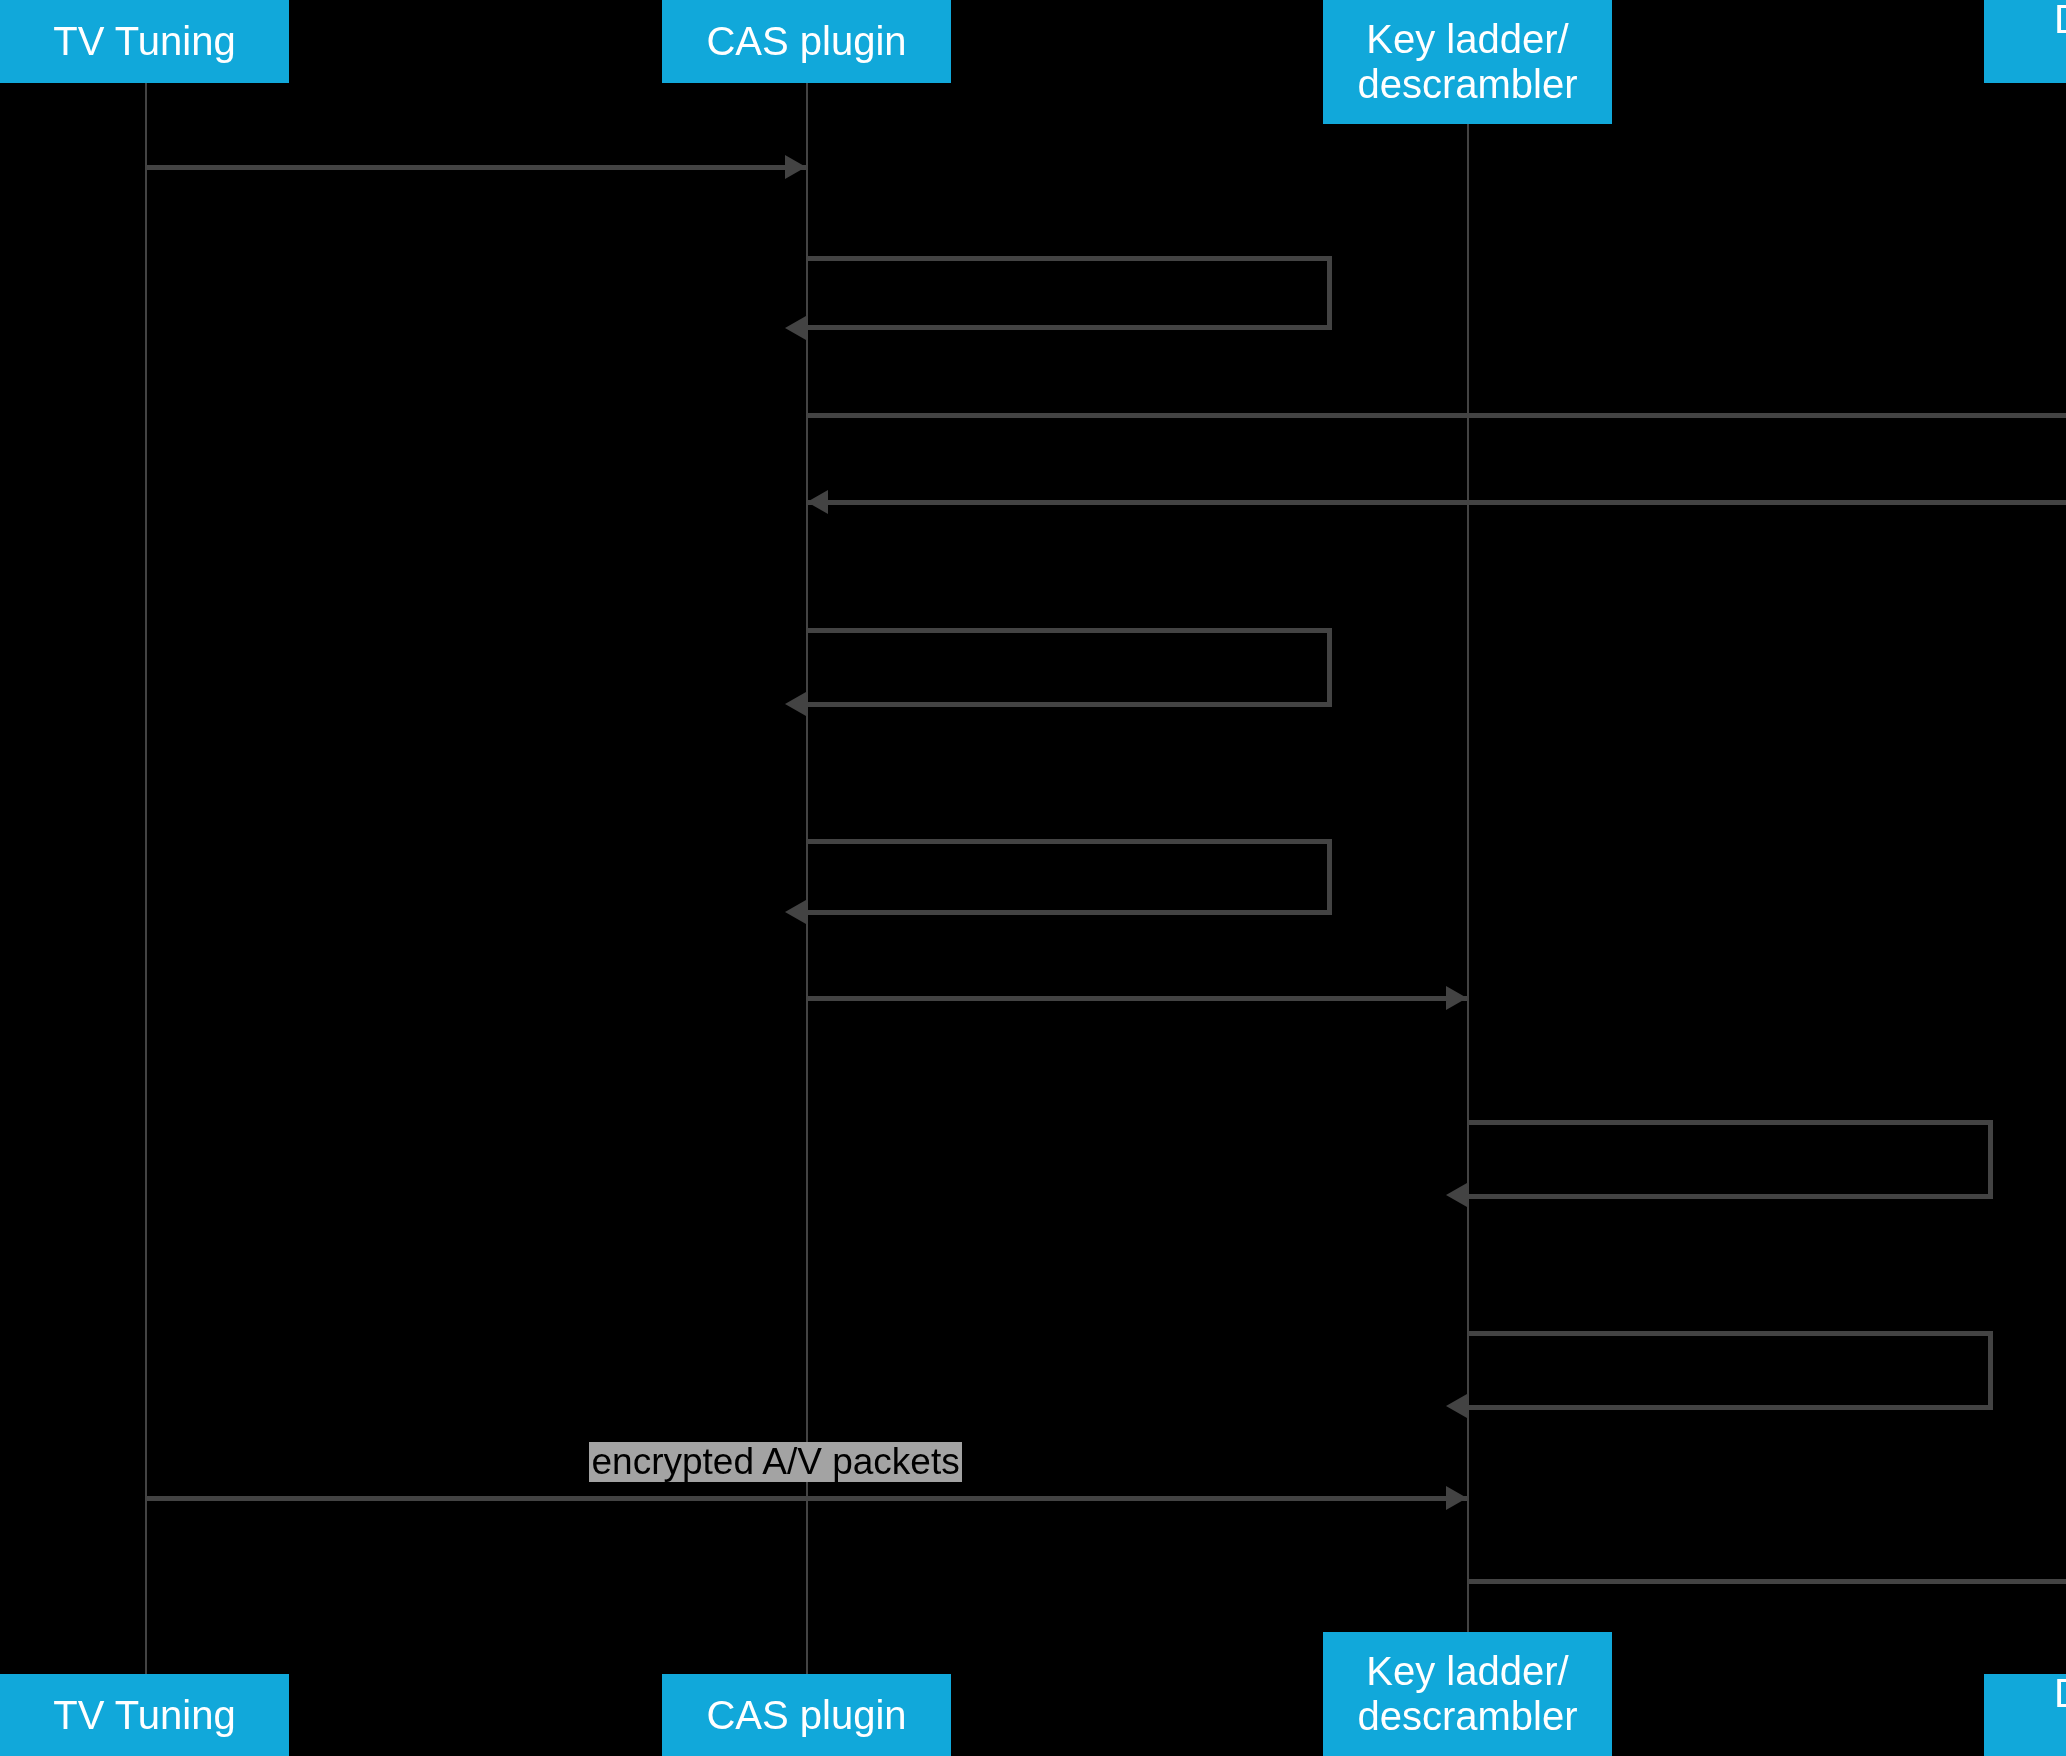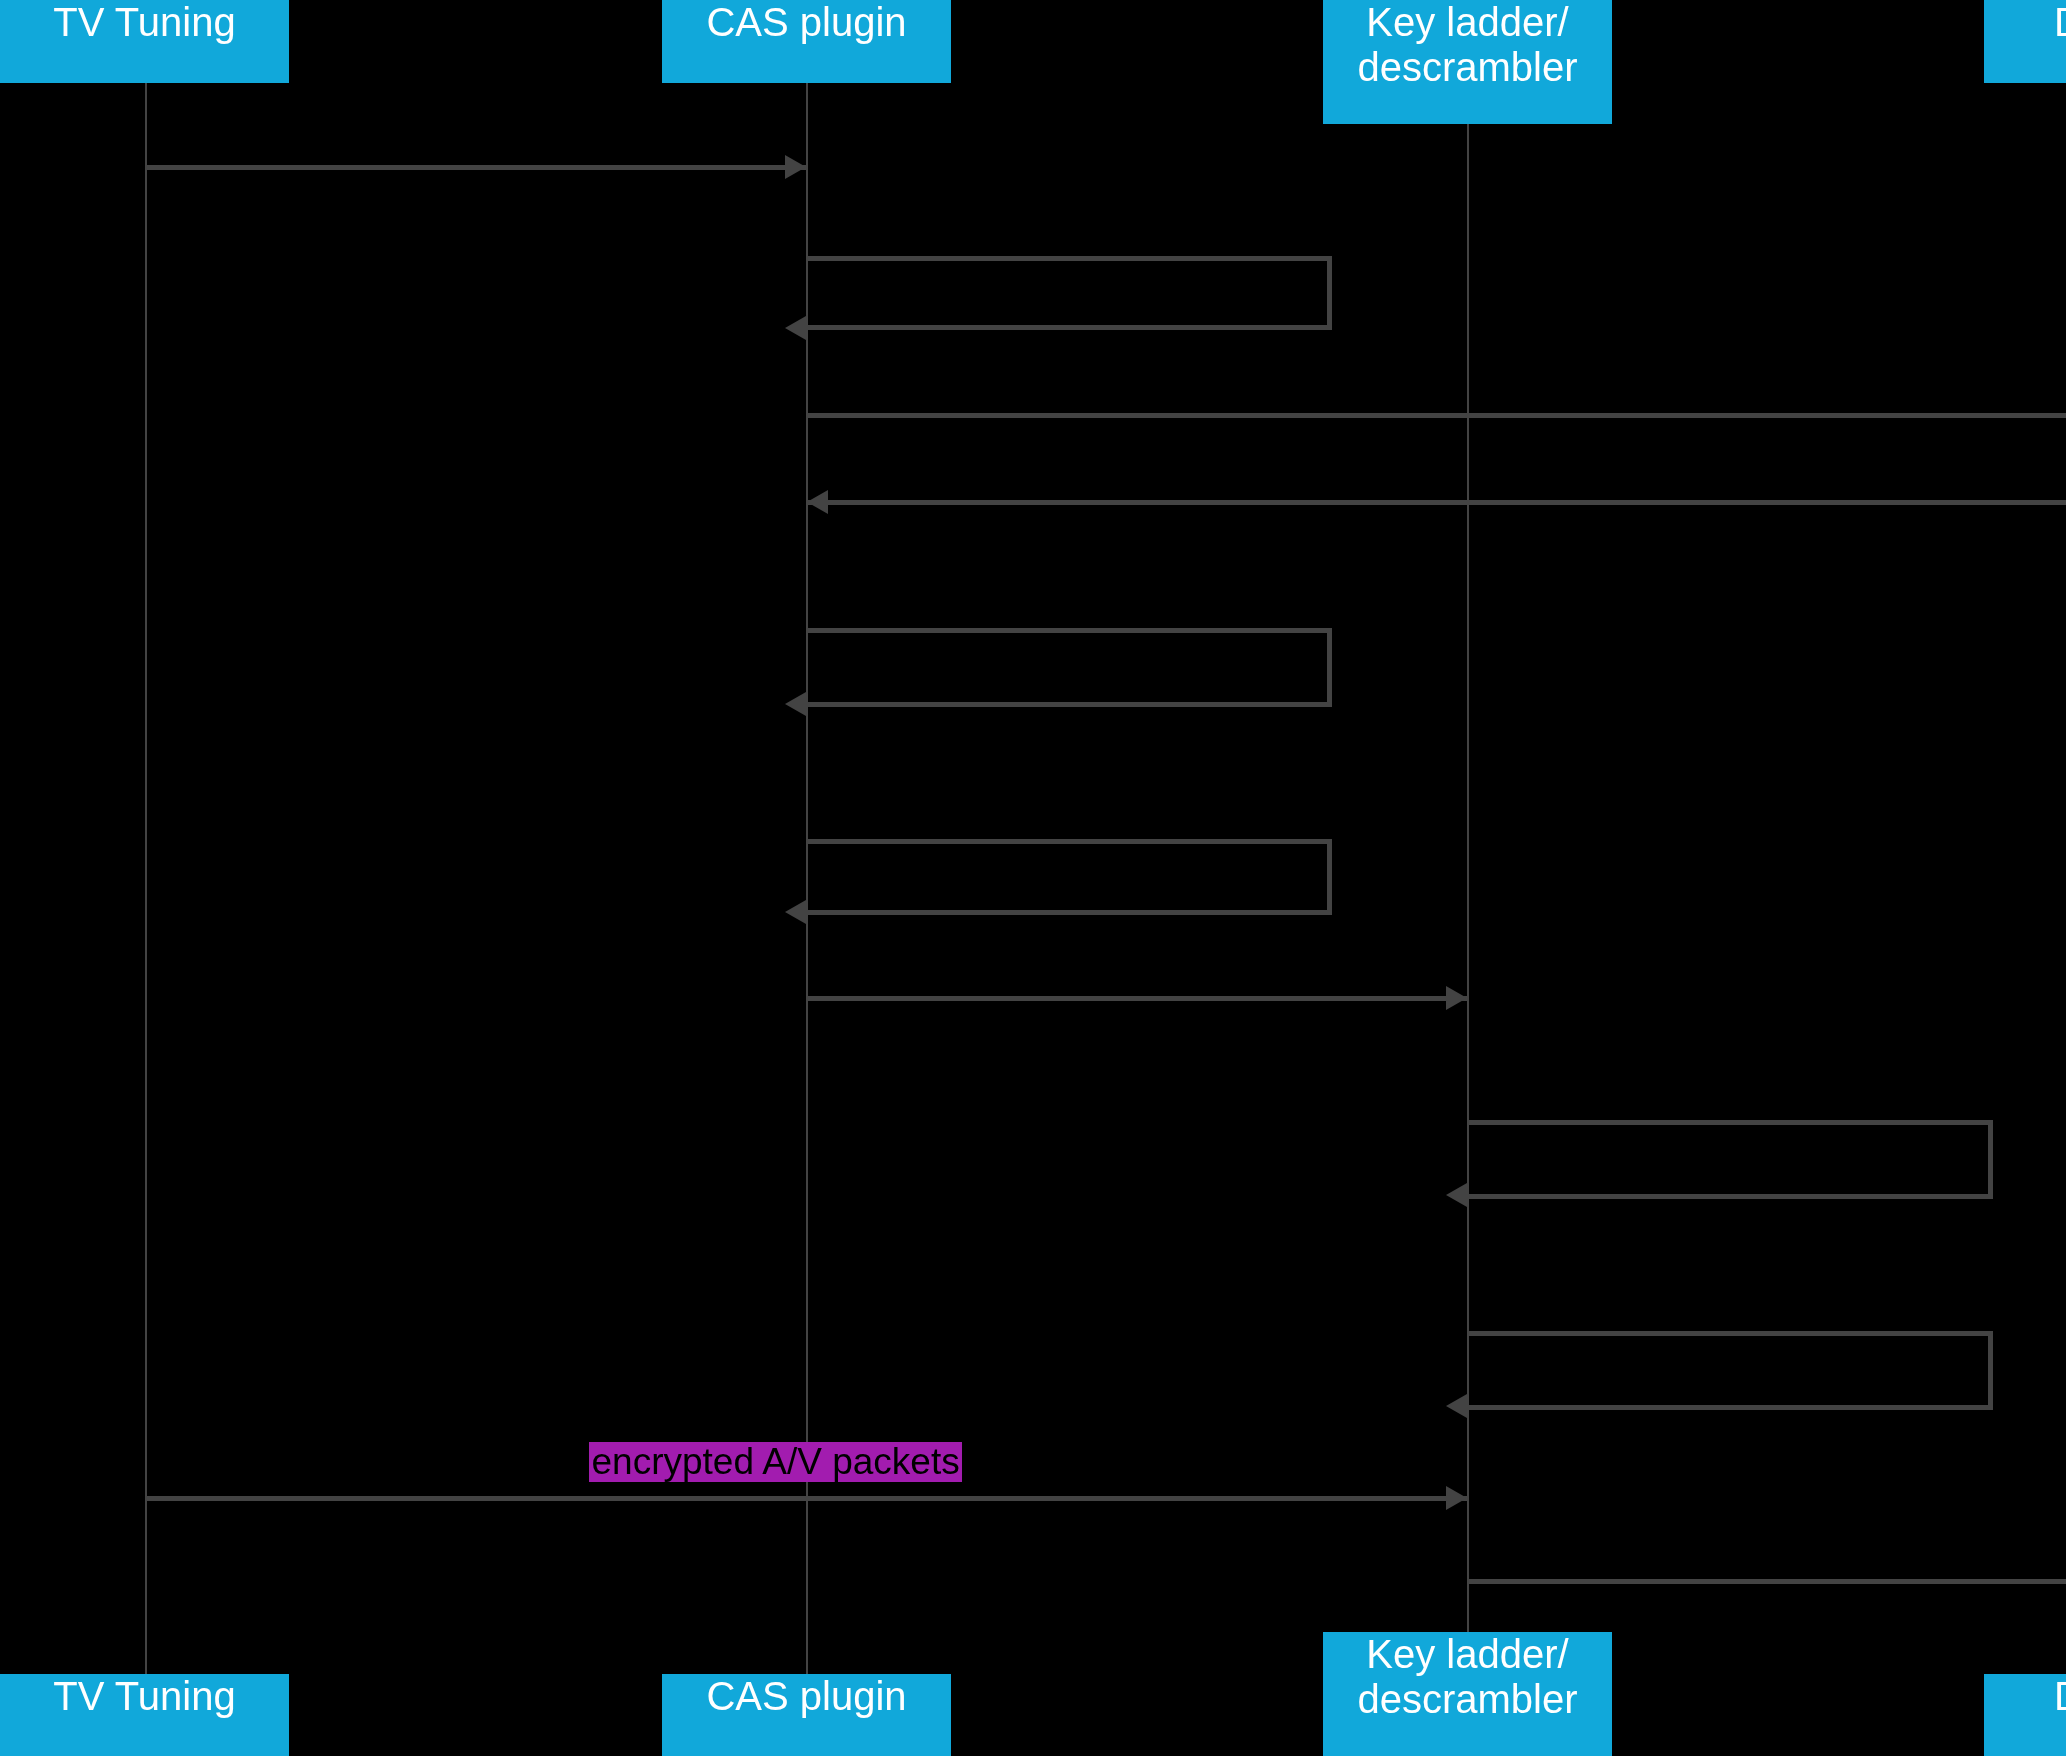--- a/index.html
+++ b/index.html
@@ -1,37 +1,37 @@
 <!DOCTYPE html>
 <html style="font-size:6.6px"><head>
 <meta charset="utf-8">
 <style>
   html,body{margin:0;padding:0;background:#000;}
   body{font-family:"Liberation Sans",sans-serif;}
   #stage{position:relative;width:2662px;height:1756px;background:#000;overflow:hidden;}
 
   .lifeline{position:absolute;width:2.1px;background:#434343;}
   .actor-box{position:absolute;background:#11a8da;color:#ffffff;
-    display:flex;justify-content:center;text-align:center;
+    display:flex;align-items:center;justify-content:center;text-align:center;
     font-size:40px;line-height:1.12;font-weight:400;letter-spacing:0px;}
   .actor-box span{display:block;padding:0 7.4px;white-space:pre-line;}
 
   
   .msg{position:absolute;height:5.4px;background:#434343;}
   .arrowhead{position:absolute;width:0;height:0;}
   .arrow-right{border-top:12.4px solid transparent;border-bottom:12.4px solid transparent;border-left:21.5px solid #434343;}
   .arrow-left{border-top:12.4px solid transparent;border-bottom:12.4px solid transparent;border-right:21.5px solid #434343;}
 
   
   .selfcall{position:absolute;border:5.4px solid #434343;border-left:none;box-sizing:border-box;background:transparent;}
 
   
   .msg-label{position:absolute;font-size:37px;color:#000000;background:transparent;
     white-space:nowrap;line-height:1.05;}
-  .msg-label.visible{color:#000000;background:#a21caf;padding:0.8px 2.5px;}
+  .msg-label.visible{color:#000000;background:#a3a3a3;padding:0.8px 2.5px;}
 </style>
 </head>
 <body>
 
 <div id="stage">
     <div class="lifeline" style="left: 145px; top: 83px; height: 1591px;"></div>
     <div class="lifeline" style="left: 806px; top: 83px; height: 1591px;"></div>
     <div class="lifeline" style="left: 1467px; top: 124px; height: 1508px;"></div>
     <div class="actor-box" style="left: 0px; top: 0px; width: 289px; height: 83px;">
       <span>TV Tuning</span>

